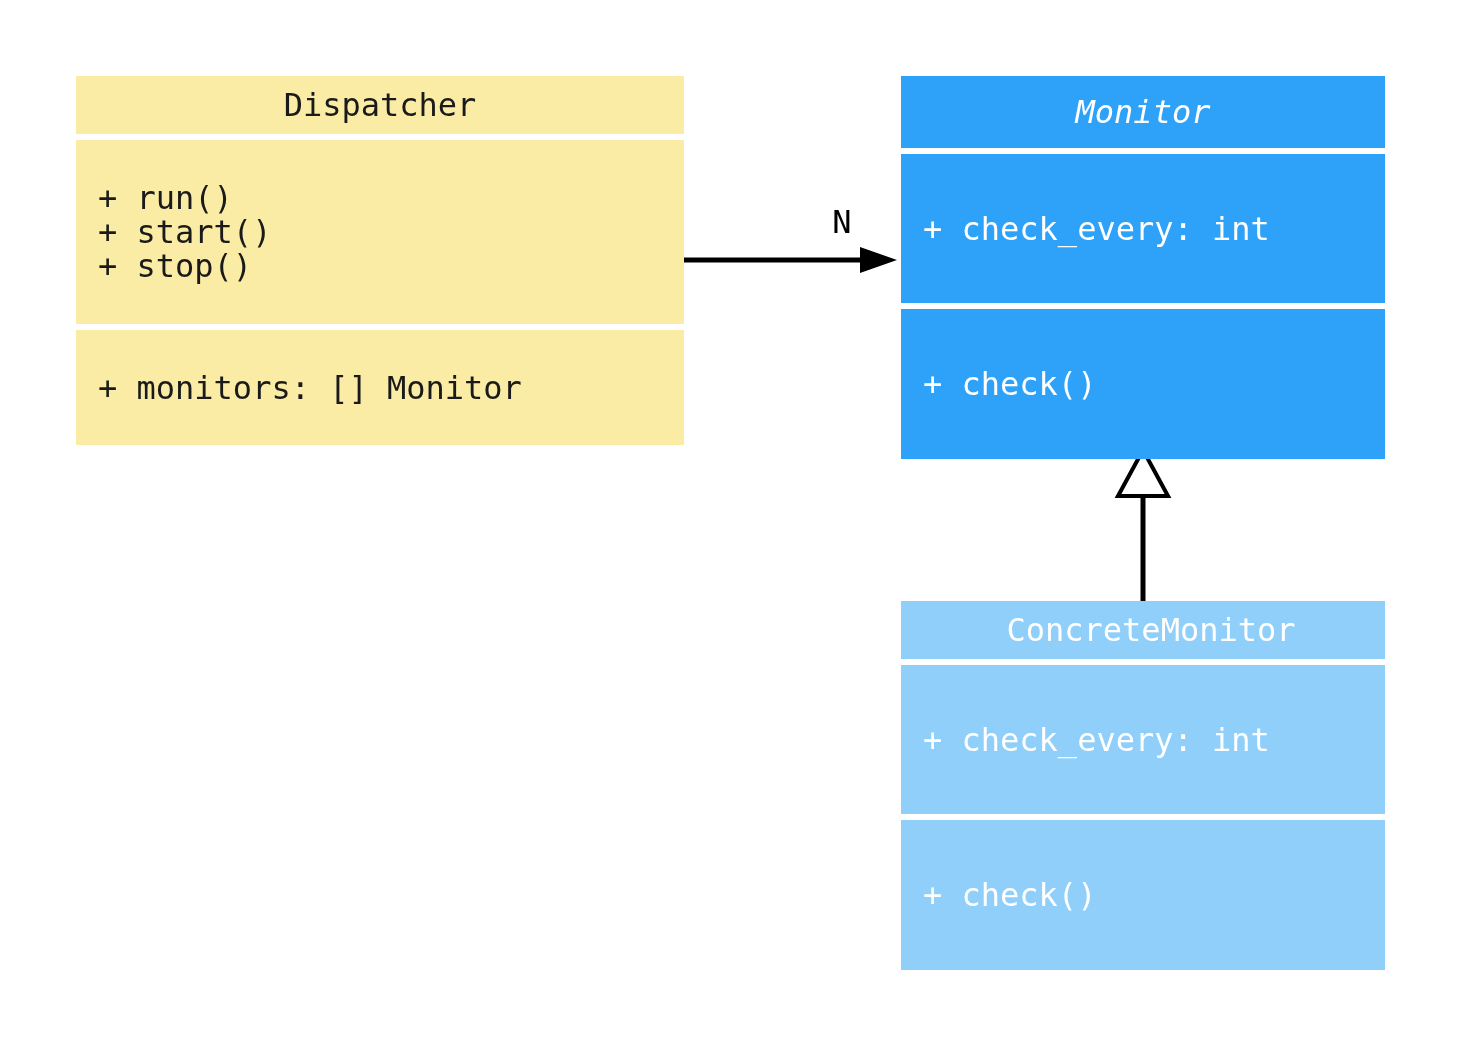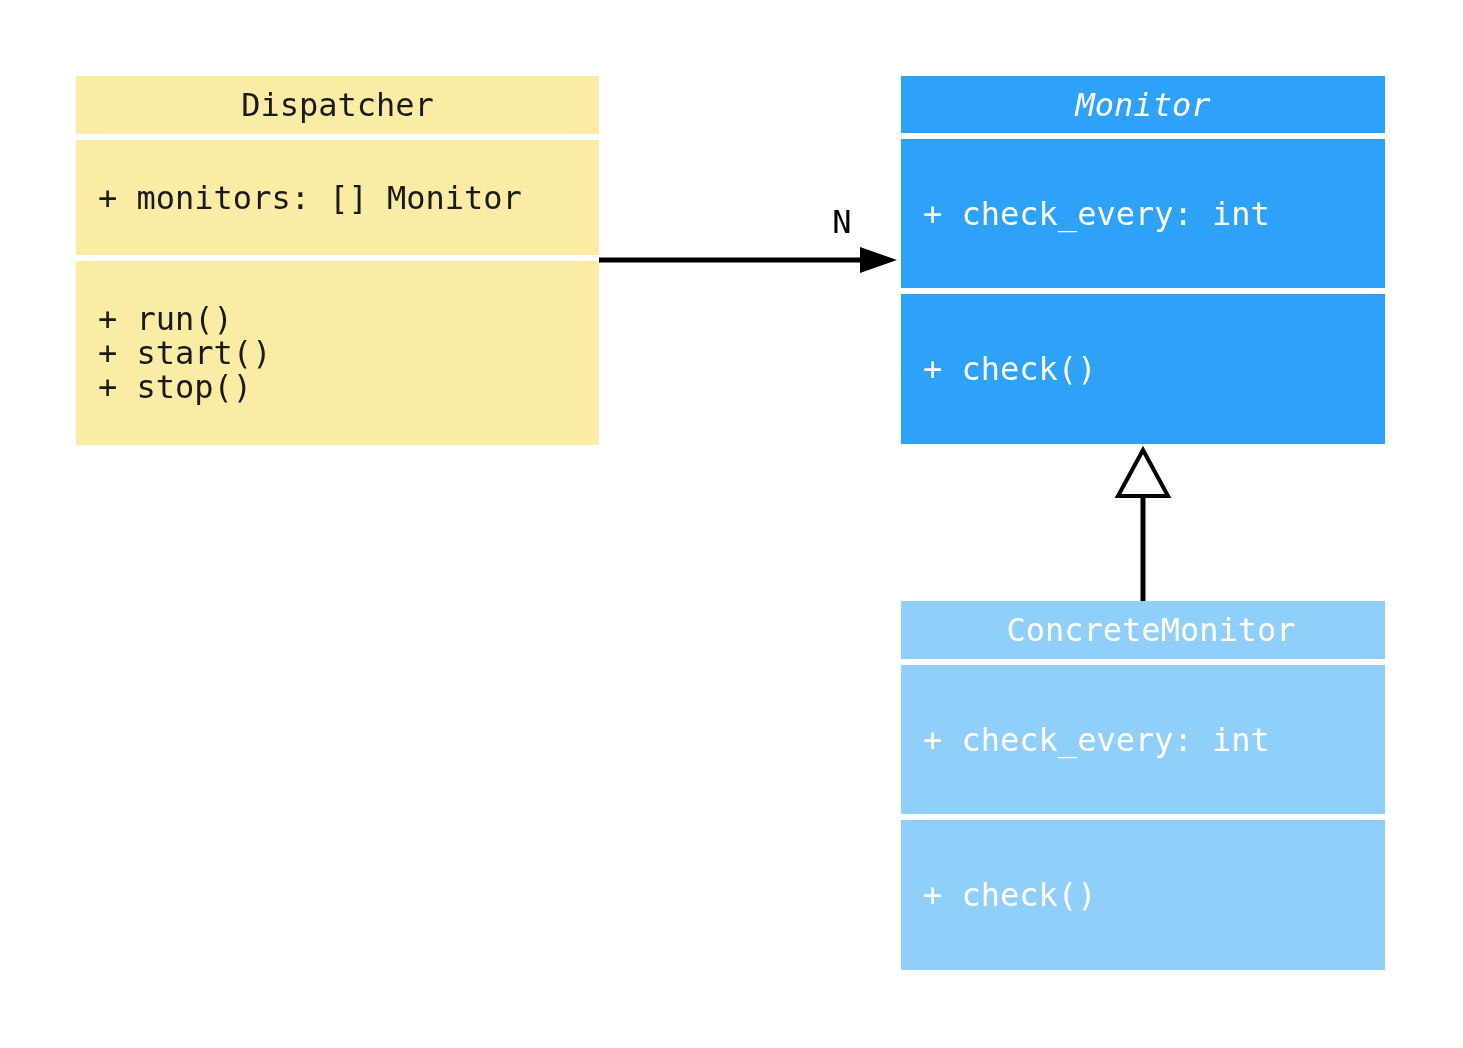--- a/index.html
+++ b/index.html
@@ -64,34 +64,34 @@
 
     <line x1="599" y1="260" x2="864" y2="260" stroke-width="5" stroke="#000000"></line>
     <polygon points="860,247 897,260 860,273" fill="#000000"></polygon>
 
     <line x1="1143" y1="497" x2="1143" y2="601" stroke-width="5" stroke="#000000"></line>
     <polygon points="1143,450 1168,496 1118,496" fill="#ffffff" stroke-width="4" stroke="#000000"></polygon>
   </svg>
 
   <div class="edge-label">N</div>
 
-  <div class="class-box" style="left:76px; top:76px; width:523px;">
+  <div class="class-box" style="left:76px; top:76px; width:608px;">
     <div class="compartment title fill-dispatcher" style="height:58px;">Dispatcher</div>
-    <div class="compartment members fill-dispatcher gap-above" style="height:115px;">
-      <div class="member-line">+ monitors: [] Monitor</div>
-    </div>
     <div class="compartment members fill-dispatcher gap-above" style="height:184px;">
       <div class="member-line">+ run()</div>
       <div class="member-line">+ start()</div>
       <div class="member-line">+ stop()</div>
     </div>
+    <div class="compartment members fill-dispatcher gap-above" style="height:115px;">
+      <div class="member-line">+ monitors: [] Monitor</div>
+    </div>
   </div>
 
   <div class="class-box" style="left:901px; top:76px; width:484px;">
-    <div class="compartment title fill-monitor italic-title" style="height:57px;">Monitor</div>
+    <div class="compartment title fill-monitor italic-title" style="height:72px;">Monitor</div>
     <div class="compartment members fill-monitor gap-above" style="height:149px;">
       <div class="member-line">+ check_every: int</div>
     </div>
     <div class="compartment members fill-monitor gap-above" style="height:150px;">
       <div class="member-line">+ check()</div>
     </div>
   </div>
 
   <div class="class-box" style="left:901px; top:601px; width:484px;">
     <div class="compartment title fill-concrete" style="height:58px;padding-left:16px;">ConcreteMonitor</div>

